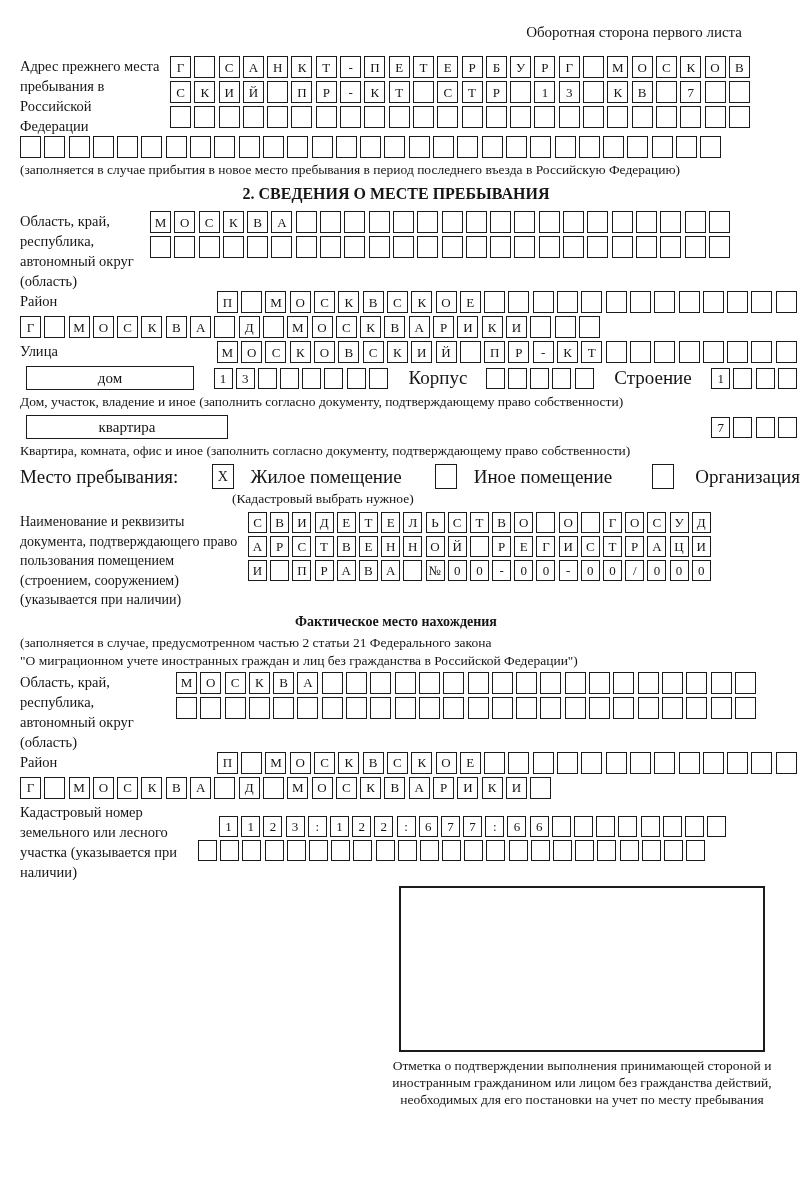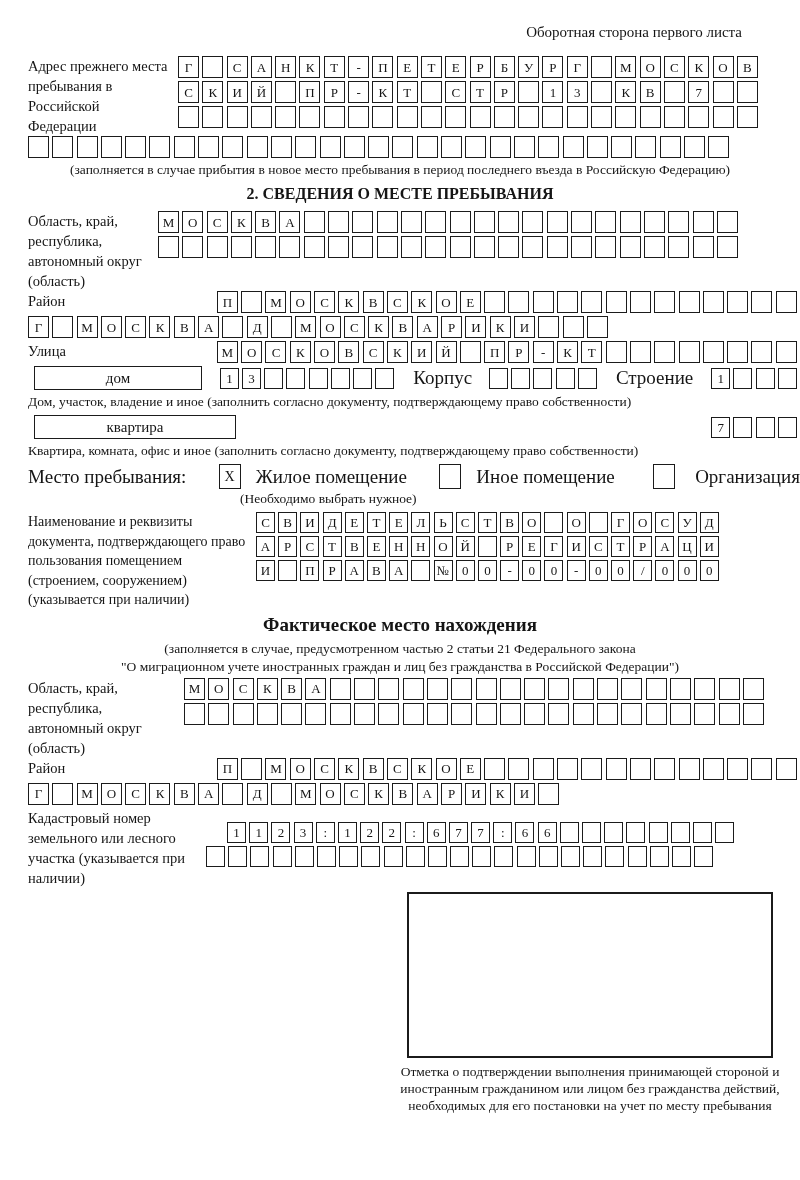--- a/index.html
+++ b/index.html
@@ -1,33 +1,33 @@
 <!DOCTYPE html>
 <html><head>
 <meta charset="utf-8">
 <style>
   html,body{margin:0;padding:0;background:#fff;}
   .page{position:relative;width:800px;height:1180px;background:#fff;overflow:hidden;
         font-family:"Liberation Serif","DejaVu Serif",serif;color:#151515;
-        box-sizing:border-box;padding:20px 0 0 28px;}
+        box-sizing:border-box;padding:20px 0 0 20px;}
   .toptitle{position:absolute;top:24px;right:58px;font-size:15px;}
   .line{display:flex;align-items:flex-start;justify-content:space-between;}
   .lbl{font-size:14.5px;line-height:20px;flex:0 0 auto;box-sizing:border-box;padding-right:8px;}
   .w150{width:150px}.w130{width:130px}.w125{width:125px}.w156{width:156px}
   .w202{width:202px}.w178{width:178px}.w228{width:228px;font-size:14px;line-height:19.5px;}
   .rows{flex:1 1 auto;}
   .cellrow{display:flex;margin-bottom:3px;}
   .cellrow span{display:flex;align-items:center;justify-content:center;
         width:19px;height:20px;border:1.6px solid #1b1b1b;margin-right:3.3px;
         font-size:13px;line-height:1;}
   .sm span{width:17px;height:19px;margin-right:3.2px;}
   .note{font-size:13.5px;line-height:18px;}
-  .center{text-align:center;margin-right:28px;}
+  .center{margin-right:28px;}
   .h1{font-weight:bold;font-size:16px;text-align:center;margin:6px 28px 8px 0;}
-  .h2{font-weight:bold;font-size:19px;text-align:center;margin:4px 28px 4px 0;}
+  .h2{font-weight:bold;font-size:14px;text-align:center;margin:4px 28px 4px 0;}
   .boxlbl{display:flex;align-items:center;justify-content:center;border:1.6px solid #1b1b1b;
         height:22px;font-size:15px;box-sizing:content-box;}
   .inlbl{font-size:19px;line-height:24px;white-space:nowrap;}
   .chk{display:flex;align-items:center;justify-content:center;width:20px;height:23px;
         border:1.6px solid #1b1b1b;font-size:14px;flex:0 0 auto;}
   .gap4{margin-top:4px}.gap6{}.gap2{margin-top:2px}
   .stamp-wrap{margin-left:342px;width:440px;margin-top:4px;}
   .stamp-box{width:362px;height:162px;border:2px solid #1b1b1b;margin:0 auto;}
   .stamp-cap{font-size:13.5px;line-height:17px;text-align:center;margin-top:5px;}
   .cadrows{margin-top:14px;}
@@ -348,21 +348,21 @@
 
   <div class="line gap4" style="align-items:center;">
     <div class="inlbl" style="margin-right:26px">Место пребывания:</div>
     <div class="chk">X</div>
     <div class="inlbl" style="margin:0 26px 0 9px">Жилое помещение</div>
     <div class="chk"></div>
     <div class="inlbl" style="margin:0 32px 0 9px">Иное помещение</div>
     <div class="chk"></div>
     <div class="inlbl" style="margin:0 0 0 14px">Организация</div>
   </div>
-  <div class="note" style="margin-left:212px;margin-top:1px">(Необходимо выбрать нужное)</div>
+  <div class="note" style="margin-left:212px;margin-top:1px">(Кадастровый выбрать нужное)</div>
 
   <div class="line gap4">
     <div class="lbl w228">Наименование и реквизиты документа, подтверждающего право пользования помещением (строением, сооружением) (указывается при наличии)</div>
     <div class="rows">
       <div class="cellrow sm">
           <span>С</span>
           <span>В</span>
           <span>И</span>
           <span>Д</span>
           <span>Е</span>

